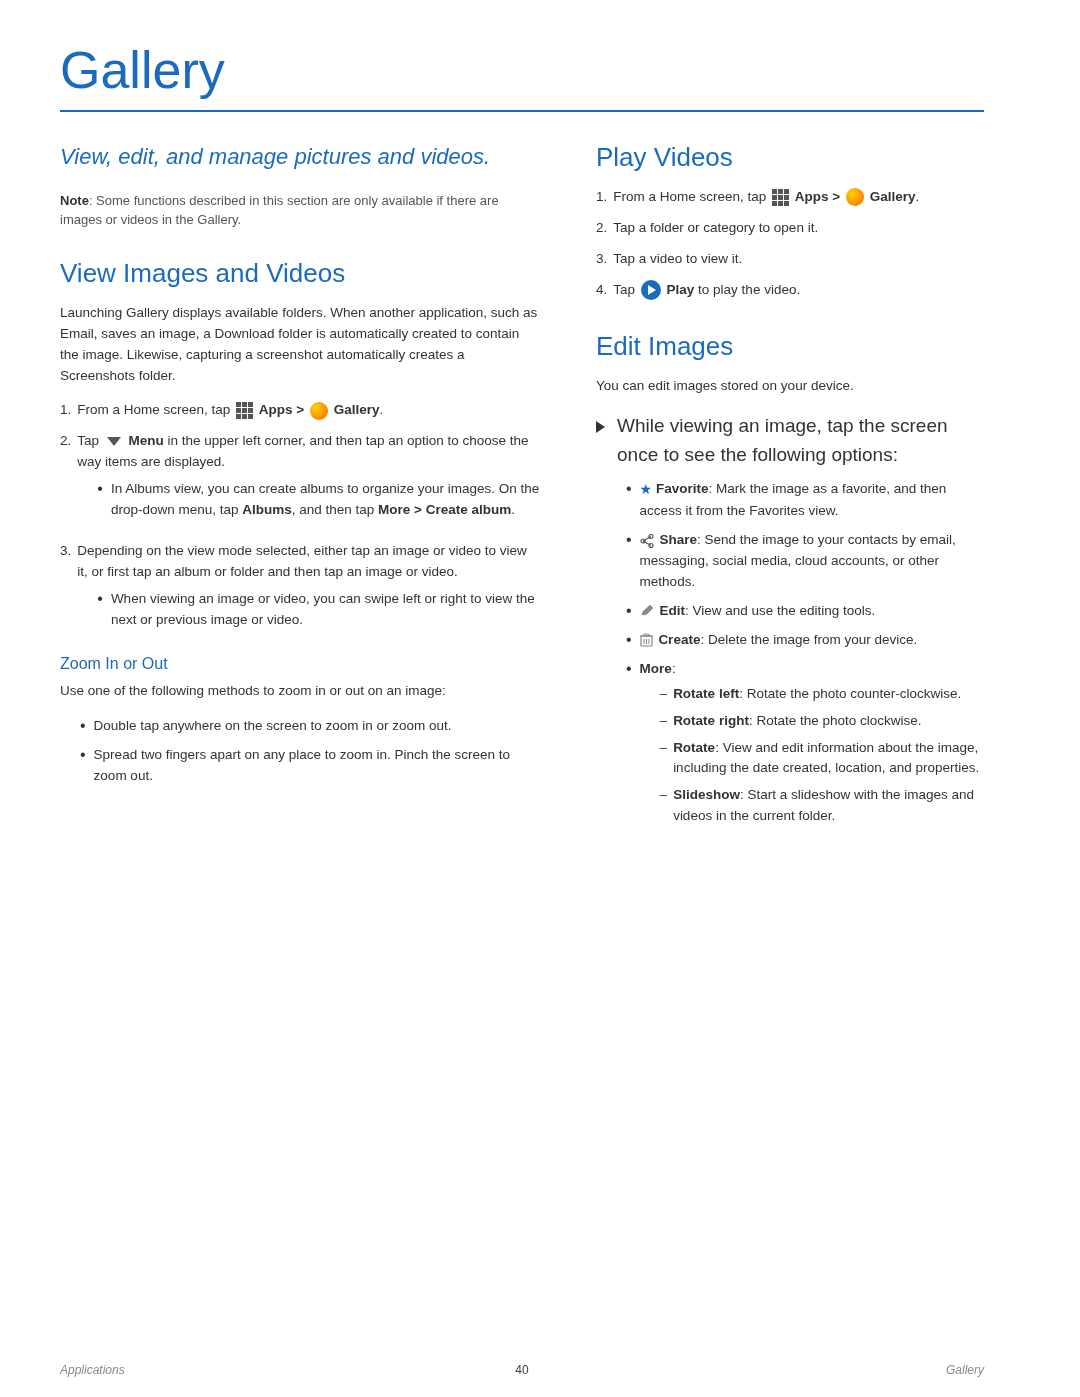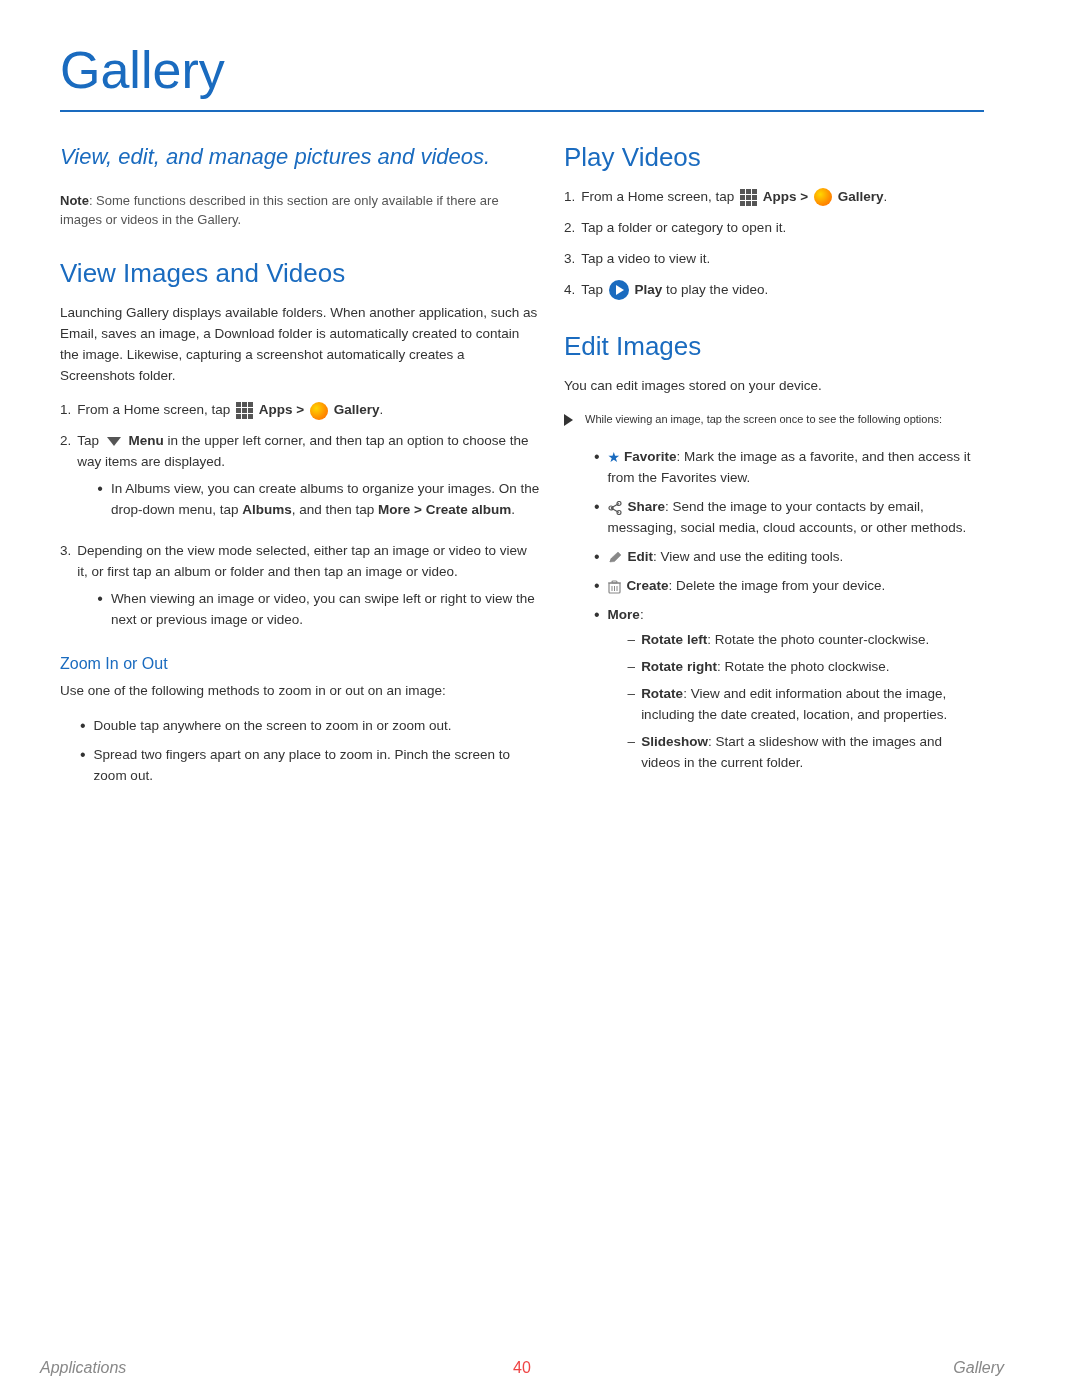--- a/index.html
+++ b/index.html
@@ -30,21 +30,21 @@
     }
 
     .title-underline {
       border: none;
       border-top: 2px solid #1a6bbf;
       margin-bottom: 30px;
     }
 
     .two-col {
       display: flex;
-      gap: 24px;
+      gap: 56px;
     }
 
     .left-col {
       flex: 0 0 480px;
       max-width: 480px;
     }
 
     .right-col {
       flex: 1;
     }
@@ -233,33 +233,33 @@
       vertical-align: middle;
     }
 
     .footer {
       position: absolute;
       bottom: 20px;
       left: 0;
       right: 0;
       display: flex;
       justify-content: space-between;
-      padding: 0 40px;
-      font-size: 16px;
+      padding: 0 60px;
+      font-size: 12px;
       color: #888;
       font-style: italic;
     }
 
     .footer-center {
       position: absolute;
       bottom: 20px;
       left: 50%;
       transform: translateX(-50%);
-      font-size: 16px;
-      color: #ef4444;
+      font-size: 12px;
+      color: #404040;
       font-style: normal;
     }
   </style>
 </head>
 <body>
 
 <div class="page">
 
   <h1 class="page-title">Gallery</h1>
   <hr class="title-underline">
@@ -399,21 +399,21 @@
             to play the video.
           </span>
         </li>
 
       </ol>
 
       <h2 class="section-heading" style="margin-top: 30px;">Edit Images</h2>
 
       <p class="body-text">You can edit images stored on your device.</p>
 
-      <div style="display:flex; gap:8px; margin-bottom:19px; font-size:11px; line-height:1.55;">
+      <div style="display:flex; gap:8px; margin-bottom:10px; font-size:19px; line-height:1.55;">
         <span style="flex-shrink:0;"><span class="triangle-right"></span></span>
         <span>While viewing an image, tap the screen once to see the following options:</span>
       </div>
 
       <ul class="bullet-list" style="margin-left:30px;">
 
         <li>
           <span class="bullet-dot">•</span>
           <span>
             <span class="star-icon">★</span>

